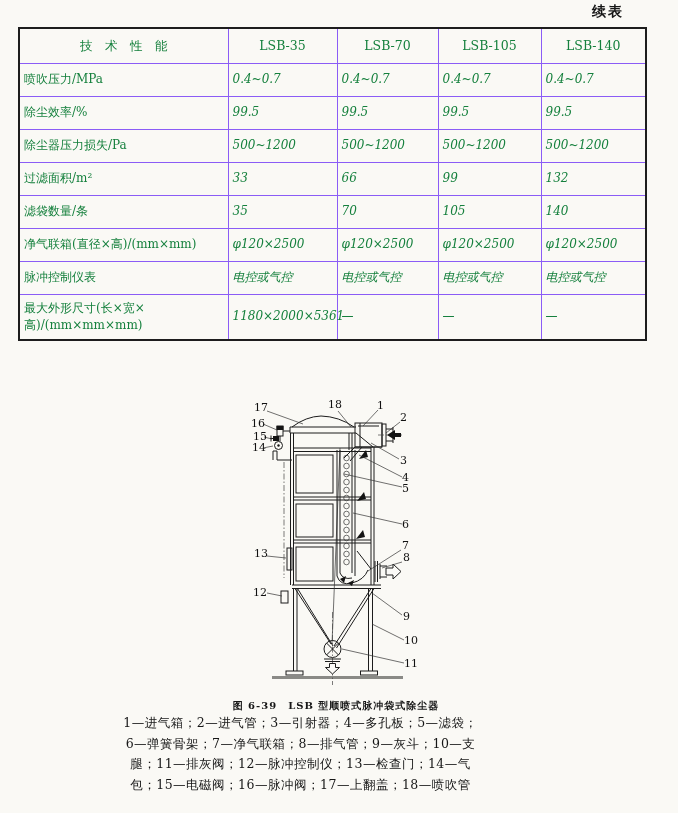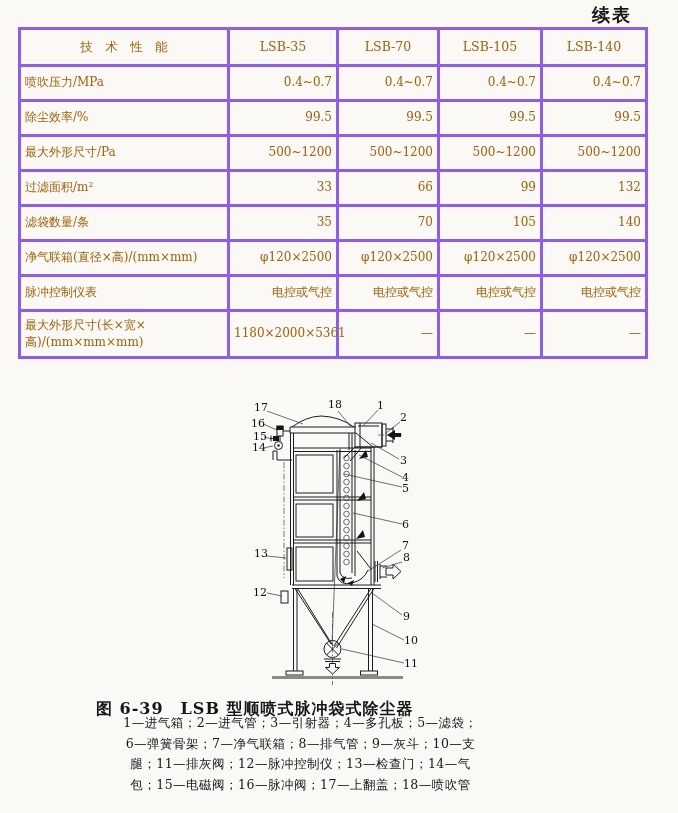--- a/index.html
+++ b/index.html
@@ -4,52 +4,52 @@
 <style>
   html,body{margin:0;padding:0;}
   body{
     width:678px;height:813px;position:relative;
     background:#faf9f5;
     font-family:"DejaVu Serif","Liberation Serif",serif;
     color:#161616;overflow:hidden;
   }
   .continued{
     position:absolute;left:592px;top:3px;
-    font-size:18px;font-weight:bold;letter-spacing:2px;
+    font-size:14px;font-weight:bold;letter-spacing:2px;
   }
   
   table.spec{
     position:absolute;left:18px;top:27px;width:627px;
     border-collapse:collapse;table-layout:fixed;
     border:2px solid #1d1d1d;
   }
   table.spec th, table.spec td{
-    border:3px solid #8b5cf6;
+    border:1px solid #8b5cf6;
     font-size:12px;font-weight:normal;
     padding:1px 4px;line-height:1.45;
-    vertical-align:middle;color:#a16207;
+    vertical-align:middle;color:#15803d;
   }
   table.spec th{height:32px;text-align:center;font-size:12.5px;}
   table.spec td{height:30px;}
   table.spec td.label{text-align:left;}
-  table.spec td.val{text-align:right;}
+  table.spec td.val{text-align:left;font-style:italic;}
   table.spec tr.tall td{height:42px;}
   
   svg.fig{position:absolute;left:240px;top:380px;}
   svg.fig .ln{stroke:#1c1c1c;stroke-width:1;fill:none;}
   svg.fig .thin{stroke:#333;stroke-width:0.7;fill:none;}
   svg.fig .dd{stroke:#444;stroke-width:0.7;fill:none;stroke-dasharray:6 2 1.5 2;}
   svg.fig .fill{fill:#141414;stroke:none;}
   svg.fig .oarrow{fill:#fbfaf7;stroke:#1c1c1c;stroke-width:1;}
   svg.fig .ground{stroke:#8a8a86;stroke-width:3.2;fill:none;}
   svg.fig text{font-family:"DejaVu Serif","Liberation Serif",serif;font-size:11px;fill:#111;}
   
   .fig-title{
     position:absolute;left:96px;top:699px;width:480px;
-    font-size:16px;font-weight:600;letter-spacing:1px;
+    text-align:center;font-size:10px;font-weight:600;letter-spacing:1px;
   }
   .fig-caption{
     position:absolute;left:88px;top:713px;width:425px;
     font-size:12.5px;line-height:20.5px;letter-spacing:0.5px;
   }
   .fig-caption div{text-align:center;}
 </style>
 </head>
 <body>
 
@@ -83,21 +83,21 @@
           <td class="val">0.4~0.7</td>
         </tr>
         <tr>
           <td class="label">除尘效率/%</td>
           <td class="val">99.5</td>
           <td class="val">99.5</td>
           <td class="val">99.5</td>
           <td class="val">99.5</td>
         </tr>
         <tr>
-          <td class="label">最大外形尺寸/Pa</td>
+          <td class="label">除尘器压力损失/Pa</td>
           <td class="val">500~1200</td>
           <td class="val">500~1200</td>
           <td class="val">500~1200</td>
           <td class="val">500~1200</td>
         </tr>
         <tr>
           <td class="label">过滤面积/m²</td>
           <td class="val">33</td>
           <td class="val">66</td>
           <td class="val">99</td>

